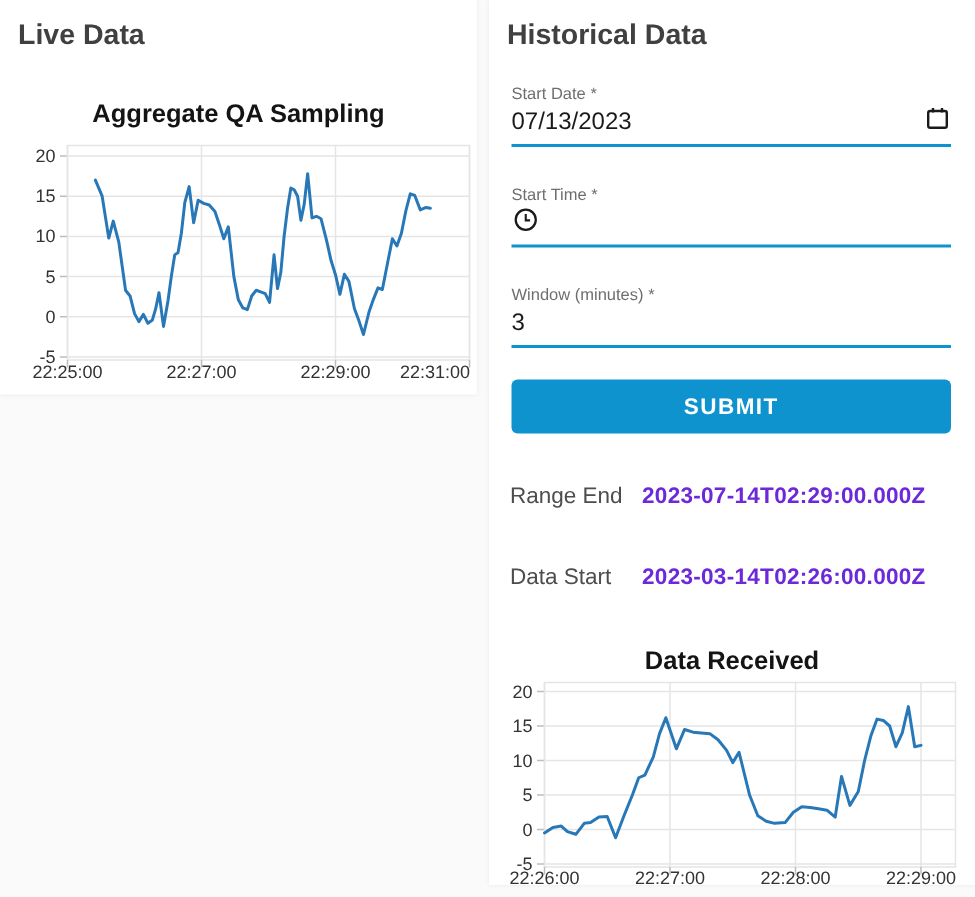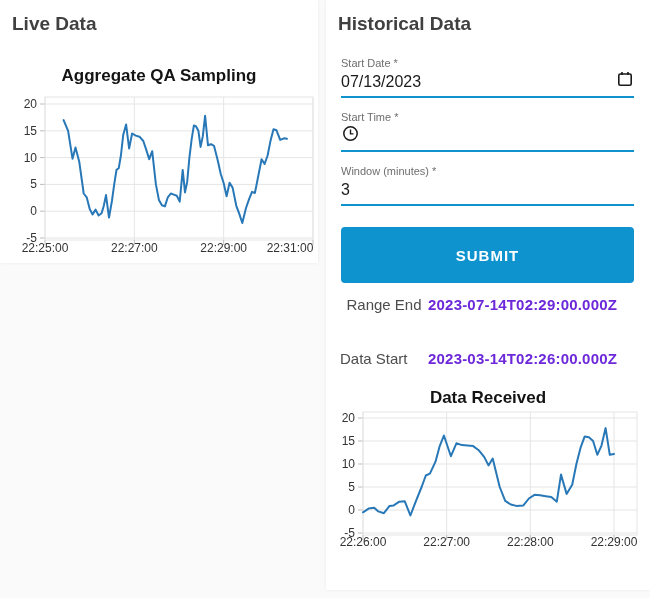--- a/index.html
+++ b/index.html
@@ -17,53 +17,53 @@
     margin:13px 16px 0 12px;
     font-size:19px;font-weight:700;color:#404040;line-height:22px;
   }
   .card-right .panel-title{}
 
   .chart-title{
     text-align:center;font-size:17px;font-weight:700;color:#141414;
     line-height:22px;
   }
   .card-left .chart-title{margin-top:30px;}
-  .card-right .chart-title{margin-top:19px;}
+  .card-right .chart-title{margin-top:36px;}
   .chart-svg{display:block;margin-top:2px;}
   .chart-svg text{font-family:"Liberation Sans",sans-serif;}
 
   
   .field{margin:0 16px 0 15px;}
   .field-label{
-    margin-top:13px;font-size:11px;color:#6e6e6e;line-height:13px;
+    margin-top:26px;font-size:11px;color:#6e6e6e;line-height:13px;
   }
   .field:first-of-type .field-label{margin-top:22px;}
   .field-row{
     display:flex;align-items:flex-start;height:26px;
     border-bottom:2px solid #0e93cf;
   }
   .field-input{
     flex:1;border:none;outline:none;padding:0;margin:0;
     font-family:"Liberation Sans",sans-serif;
     font-size:16px;color:#1a1a1a;background:transparent;height:24px;
   }
   .field-icon{flex:0 0 auto;width:18px;height:18px;display:flex;align-items:center;justify-content:center;cursor:pointer;}
 
   .submit-btn{
-    display:block;margin:21px 16px 0 15px;width:calc(100% - 31px);height:56px;
+    display:block;margin:21px 16px 0 15px;width:calc(100% - 31px);height:36px;
     background:#0e93cf;color:#ffffff;border:none;border-radius:4px;
     font-family:"Liberation Sans",sans-serif;
     font-size:15px;font-weight:700;letter-spacing:1px;cursor:pointer;
   }
 
   .result-row{
     display:flex;align-items:baseline;margin:0 16px 0 14px;
     font-size:15px;line-height:18px;
   }
-  .result-row.first{margin-top:13px;text-align:center;}
+  .result-row.first{margin-top:33px;}
   .result-row.second{margin-top:36px;}
   .result-label{flex:0 0 88px;color:#4d4d4d;}
   .result-value{font-weight:700;color:#6d28d9;letter-spacing:.2px;}
 </style>
 </head>
 <body>
 
 <section class="card card-left">
   <h2 class="panel-title">Live Data</h2>
   <div class="chart-title">Aggregate QA Sampling</div>

